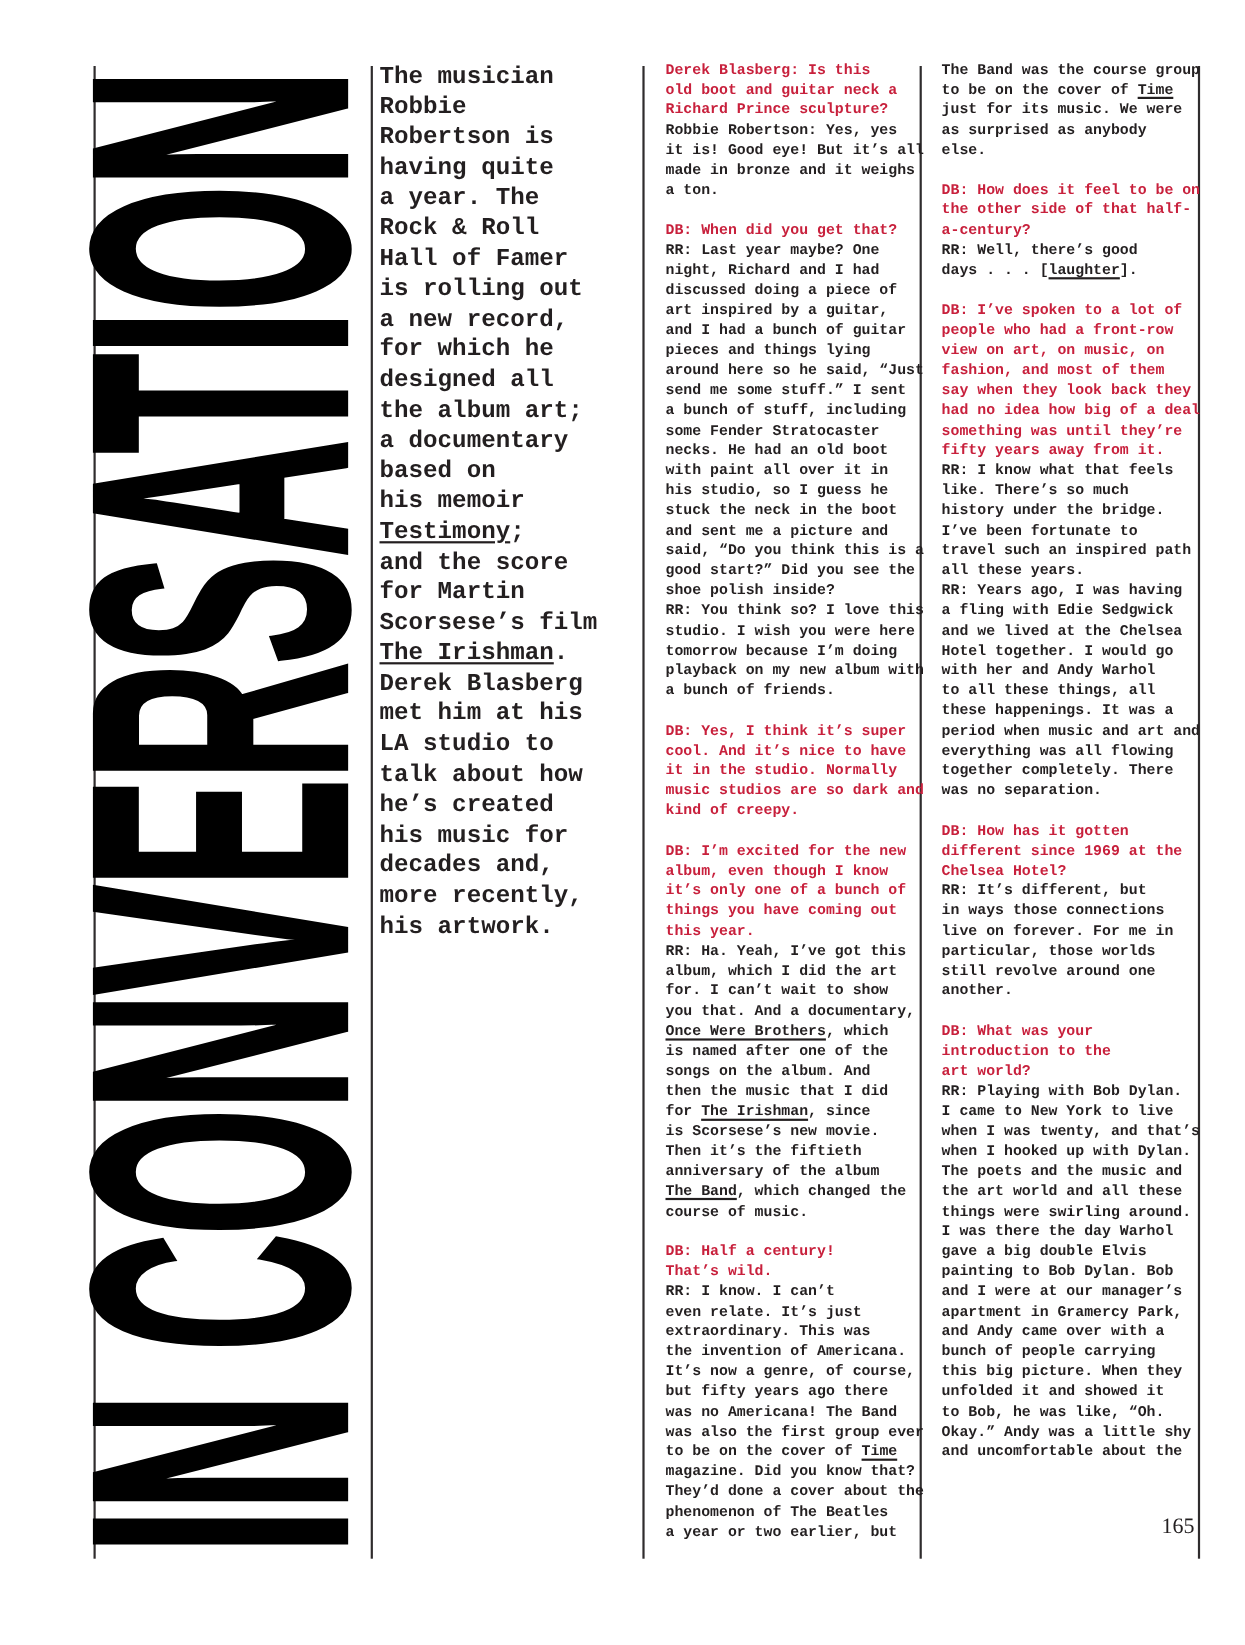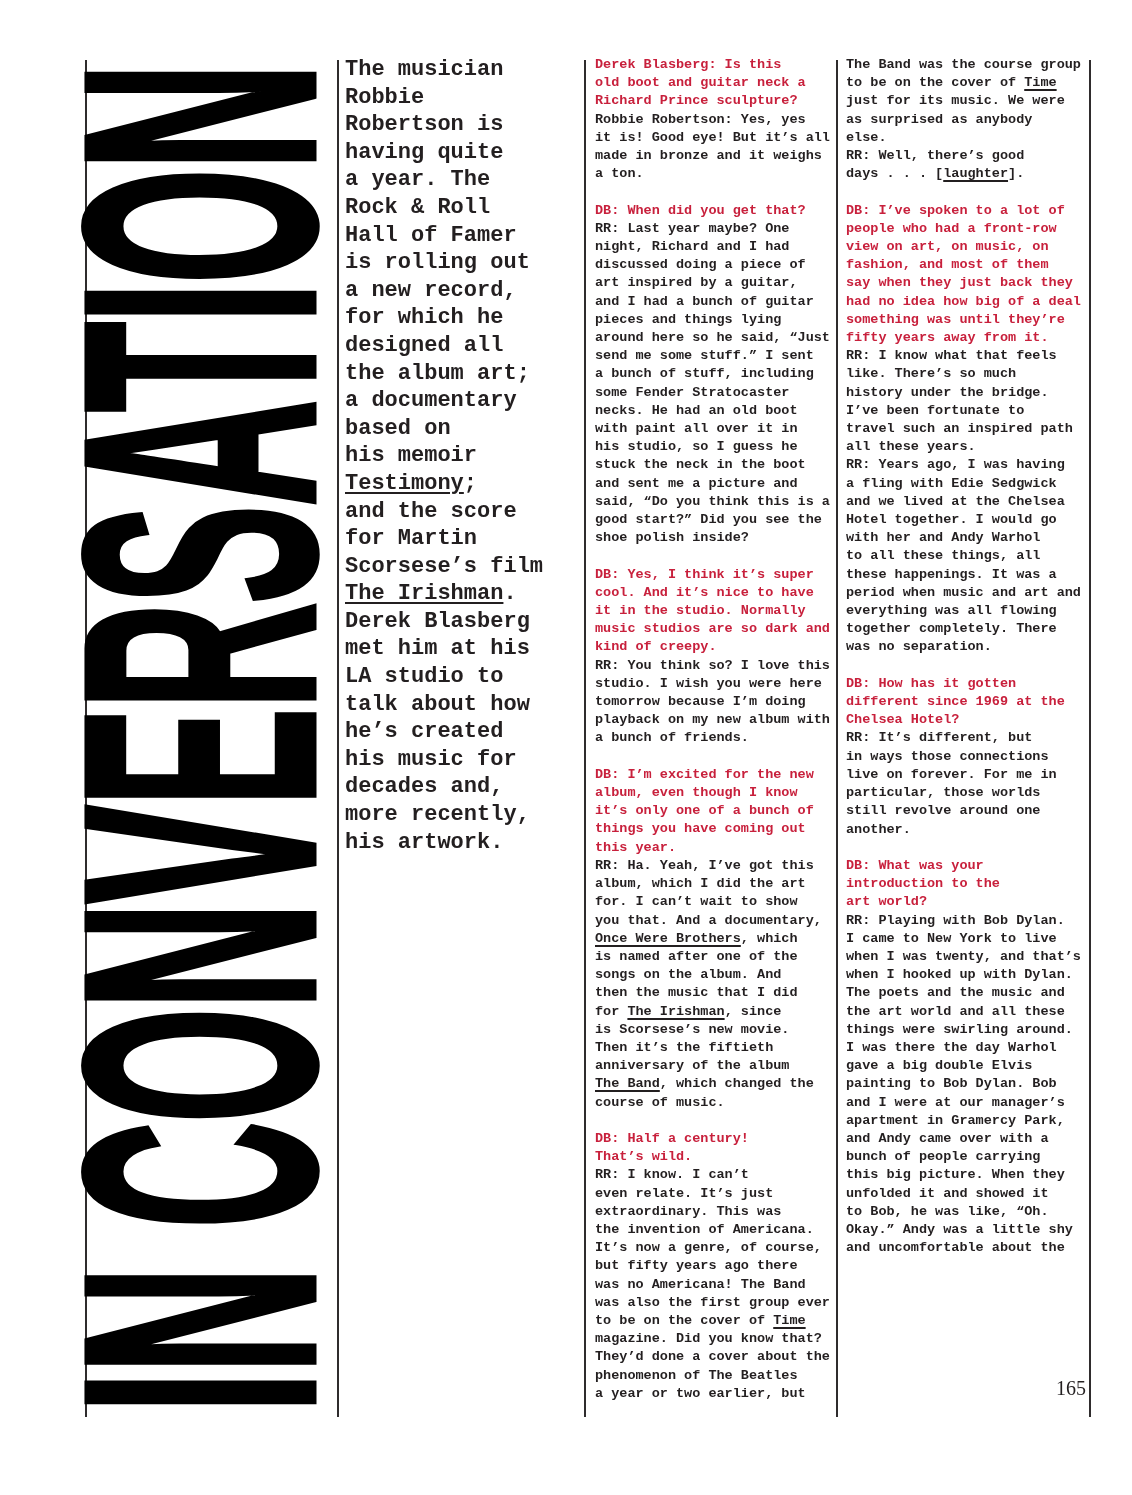--- a/index.html
+++ b/index.html
@@ -61,20 +61,21 @@
   }
 
   .col {
     position: absolute;
     top: 56px; width: 246px;
     font-size: 13.5px;
     line-height: var(--lh);
     font-weight: 700;
     color: var(--text-black);
     white-space: pre;
+    margin-left: 10px;
   }
   .col-1 { left: 595px; }
   .col-2 { left: 846px; }
 
   .block { white-space: pre; }
   .block.q { color: var(--accent-red); }
   .block.q:not(:first-child) { margin-top: var(--lh); }
 
   .u {
     text-decoration: underline;
@@ -150,29 +151,29 @@
 send me some stuff.” I sent
 a bunch of stuff, including
 some Fender Stratocaster
 necks. He had an old boot
 with paint all over it in
 his studio, so I guess he
 stuck the neck in the boot
 and sent me a picture and
 said, “Do you think this is a
 good start?” Did you see the
-shoe polish inside?</span></div><div class="block q"><span>DB: Yes, I think it’s super
+shoe polish inside?</span></div><div class="block a"><span>RR: You think so? I love this
+studio. I wish you were here
+tomorrow because I’m doing
+playback on my new album with
+a bunch of friends.</span></div><div class="block q"><span>DB: Yes, I think it’s super
 cool. And it’s nice to have
 it in the studio. Normally
 music studios are so dark and
-kind of creepy.</span></div><div class="block a"><span>RR: You think so? I love this
-studio. I wish you were here
-tomorrow because I’m doing
-playback on my new album with
-a bunch of friends.</span></div><div class="block q"><span>DB: I’m excited for the new
+kind of creepy.</span></div><div class="block q"><span>DB: I’m excited for the new
 album, even though I know
 it’s only one of a bunch of
 things you have coming out
 this year.</span></div><div class="block a"><span>RR: Ha. Yeah, I’ve got this
 album, which I did the art
 for. I can’t wait to show
 you that. And a documentary,
 </span><span class="u">Once Were Brothers</span><span>, which
 is named after one of the
 songs on the album. And
@@ -193,26 +194,28 @@
 was also the first group ever
 to be on the cover of </span><span class="u">Time</span><span>
 magazine. Did you know that?
 They’d done a cover about the
 phenomenon of The Beatles
 a year or two earlier, but</span></div></div>
   <div class="col col-2"><div class="block a"><span>The Band was the course group
 to be on the cover of </span><span class="u">Time</span><span>
 just for its music. We were
 as surprised as anybody
-else.</span></div><div class="block a"><span>RR: Well, there’s good
+else.</span></div><div class="block q"><span>DB: How does it feel to be on
+the other side of that half-
+a-century?</span></div><div class="block a"><span>RR: Well, there’s good
 days . . . [</span><span class="u">laughter</span><span>].</span></div><div class="block q"><span>DB: I’ve spoken to a lot of
 people who had a front-row
 view on art, on music, on
 fashion, and most of them
-say when they just back they
+say when they look back they
 had no idea how big of a deal
 something was until they’re
 fifty years away from it.</span></div><div class="block a"><span>RR: I know what that feels
 like. There’s so much
 history under the bridge.
 I’ve been fortunate to
 travel such an inspired path
 all these years.</span></div><div class="block a"><span>RR: Years ago, I was having
 a fling with Edie Sedgwick
 and we lived at the Chelsea

